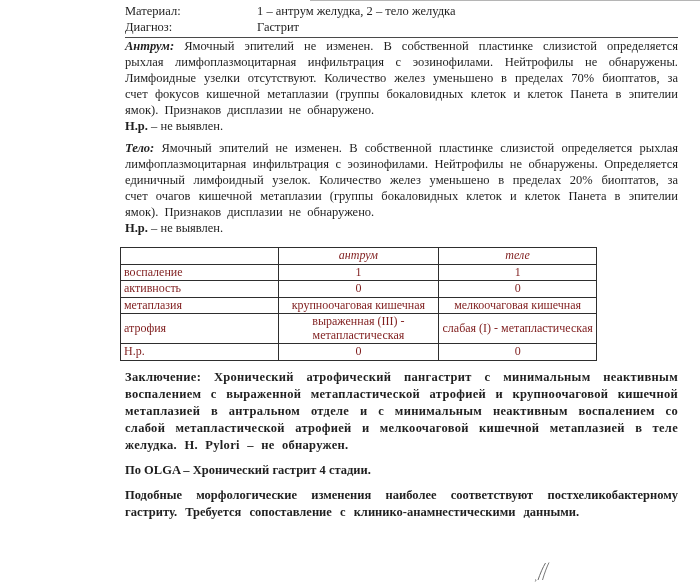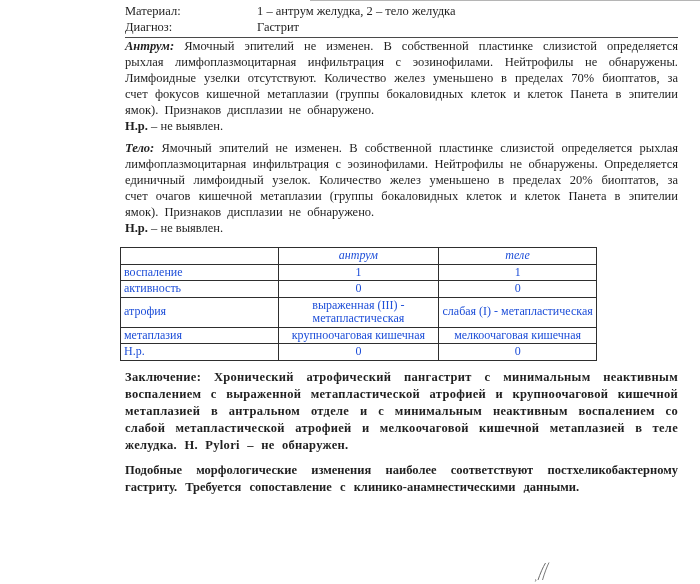--- a/index.html
+++ b/index.html
@@ -34,21 +34,21 @@
   .lead{font-weight:bold;font-style:italic;}
   .hp-line{margin:0;}
   .hp-line b{font-weight:bold;}
   .gap-top{margin-top:6px;}
   table.result{
     border-collapse:collapse;
     margin:11px 0 0 -5px;
     width:477px;
     font-size:12px;
     line-height:13.5px;
-    color:#1d4ed8;
+    color:#7f1d1d;
   }
   table.result th,table.result td{
     border:1px solid #2e2e2e;
     padding:1px 3px;
     vertical-align:middle;
   }
   table.result col.c1{width:158px;}
   table.result col.c2{width:161px;}
   table.result col.c3{width:158px;}
   table.result th{font-weight:normal;font-style:italic;text-align:center;}
@@ -124,42 +124,43 @@
           <td class="rowlabel">воспаление</td>
           <td class="val">1</td>
           <td class="val">1</td>
         </tr>
         <tr>
           <td class="rowlabel">активность</td>
           <td class="val">0</td>
           <td class="val">0</td>
         </tr>
         <tr>
+          <td class="rowlabel">метаплазия</td>
+          <td class="val">крупноочаговая кишечная</td>
+          <td class="val">мелкоочаговая кишечная</td>
+        </tr>
+        <tr>
           <td class="rowlabel">атрофия</td>
           <td class="val">выраженная (III) - метапластическая</td>
           <td class="val">слабая (I) - метапластическая</td>
-        </tr>
-        <tr>
-          <td class="rowlabel">метаплазия</td>
-          <td class="val">крупноочаговая кишечная</td>
-          <td class="val">мелкоочаговая кишечная</td>
         </tr>
         <tr>
           <td class="rowlabel">Н.р.</td>
           <td class="val">0</td>
           <td class="val">0</td>
         </tr>
       </tbody>
     </table>
 
     <p class="conclusion">
       <span>Заключение:</span>
       <span>Хронический атрофический пангастрит с минимальным неактивным воспалением с выраженной метапластической атрофией и крупноочаговой кишечной метаплазией в антральном отделе и с минимальным неактивным воспалением со слабой метапластической атрофией и мелкоочаговой кишечной метаплазией в теле желудка. Н. Pylori – не обнаружен.</span>
     </p>
 
+    <p class="olga">По OLGA – Хронический гастрит 4 стадии.</p>
 
     <p class="note">Подобные морфологические изменения наиболее соответствуют постхеликобактерному гастриту. Требуется сопоставление с клинико-анамнестическими данными.</p>
 
   </div>
 
   <svg class="signature" width="26" height="24" viewBox="0 0 26 24">
     <path d="M4 20 C5 19.2 5.2 20.5 4.3 21.5" stroke="#6a6a6a" stroke-width="0.9" fill="none"></path>
     <path d="M7 20 C9 14 12 7 14.5 3" stroke="#6a6a6a" stroke-width="1" fill="none"></path>
     <path d="M11.5 20 C13.5 13 16 6.5 18 2.5" stroke="#6a6a6a" stroke-width="0.9" fill="none"></path>
   </svg>

